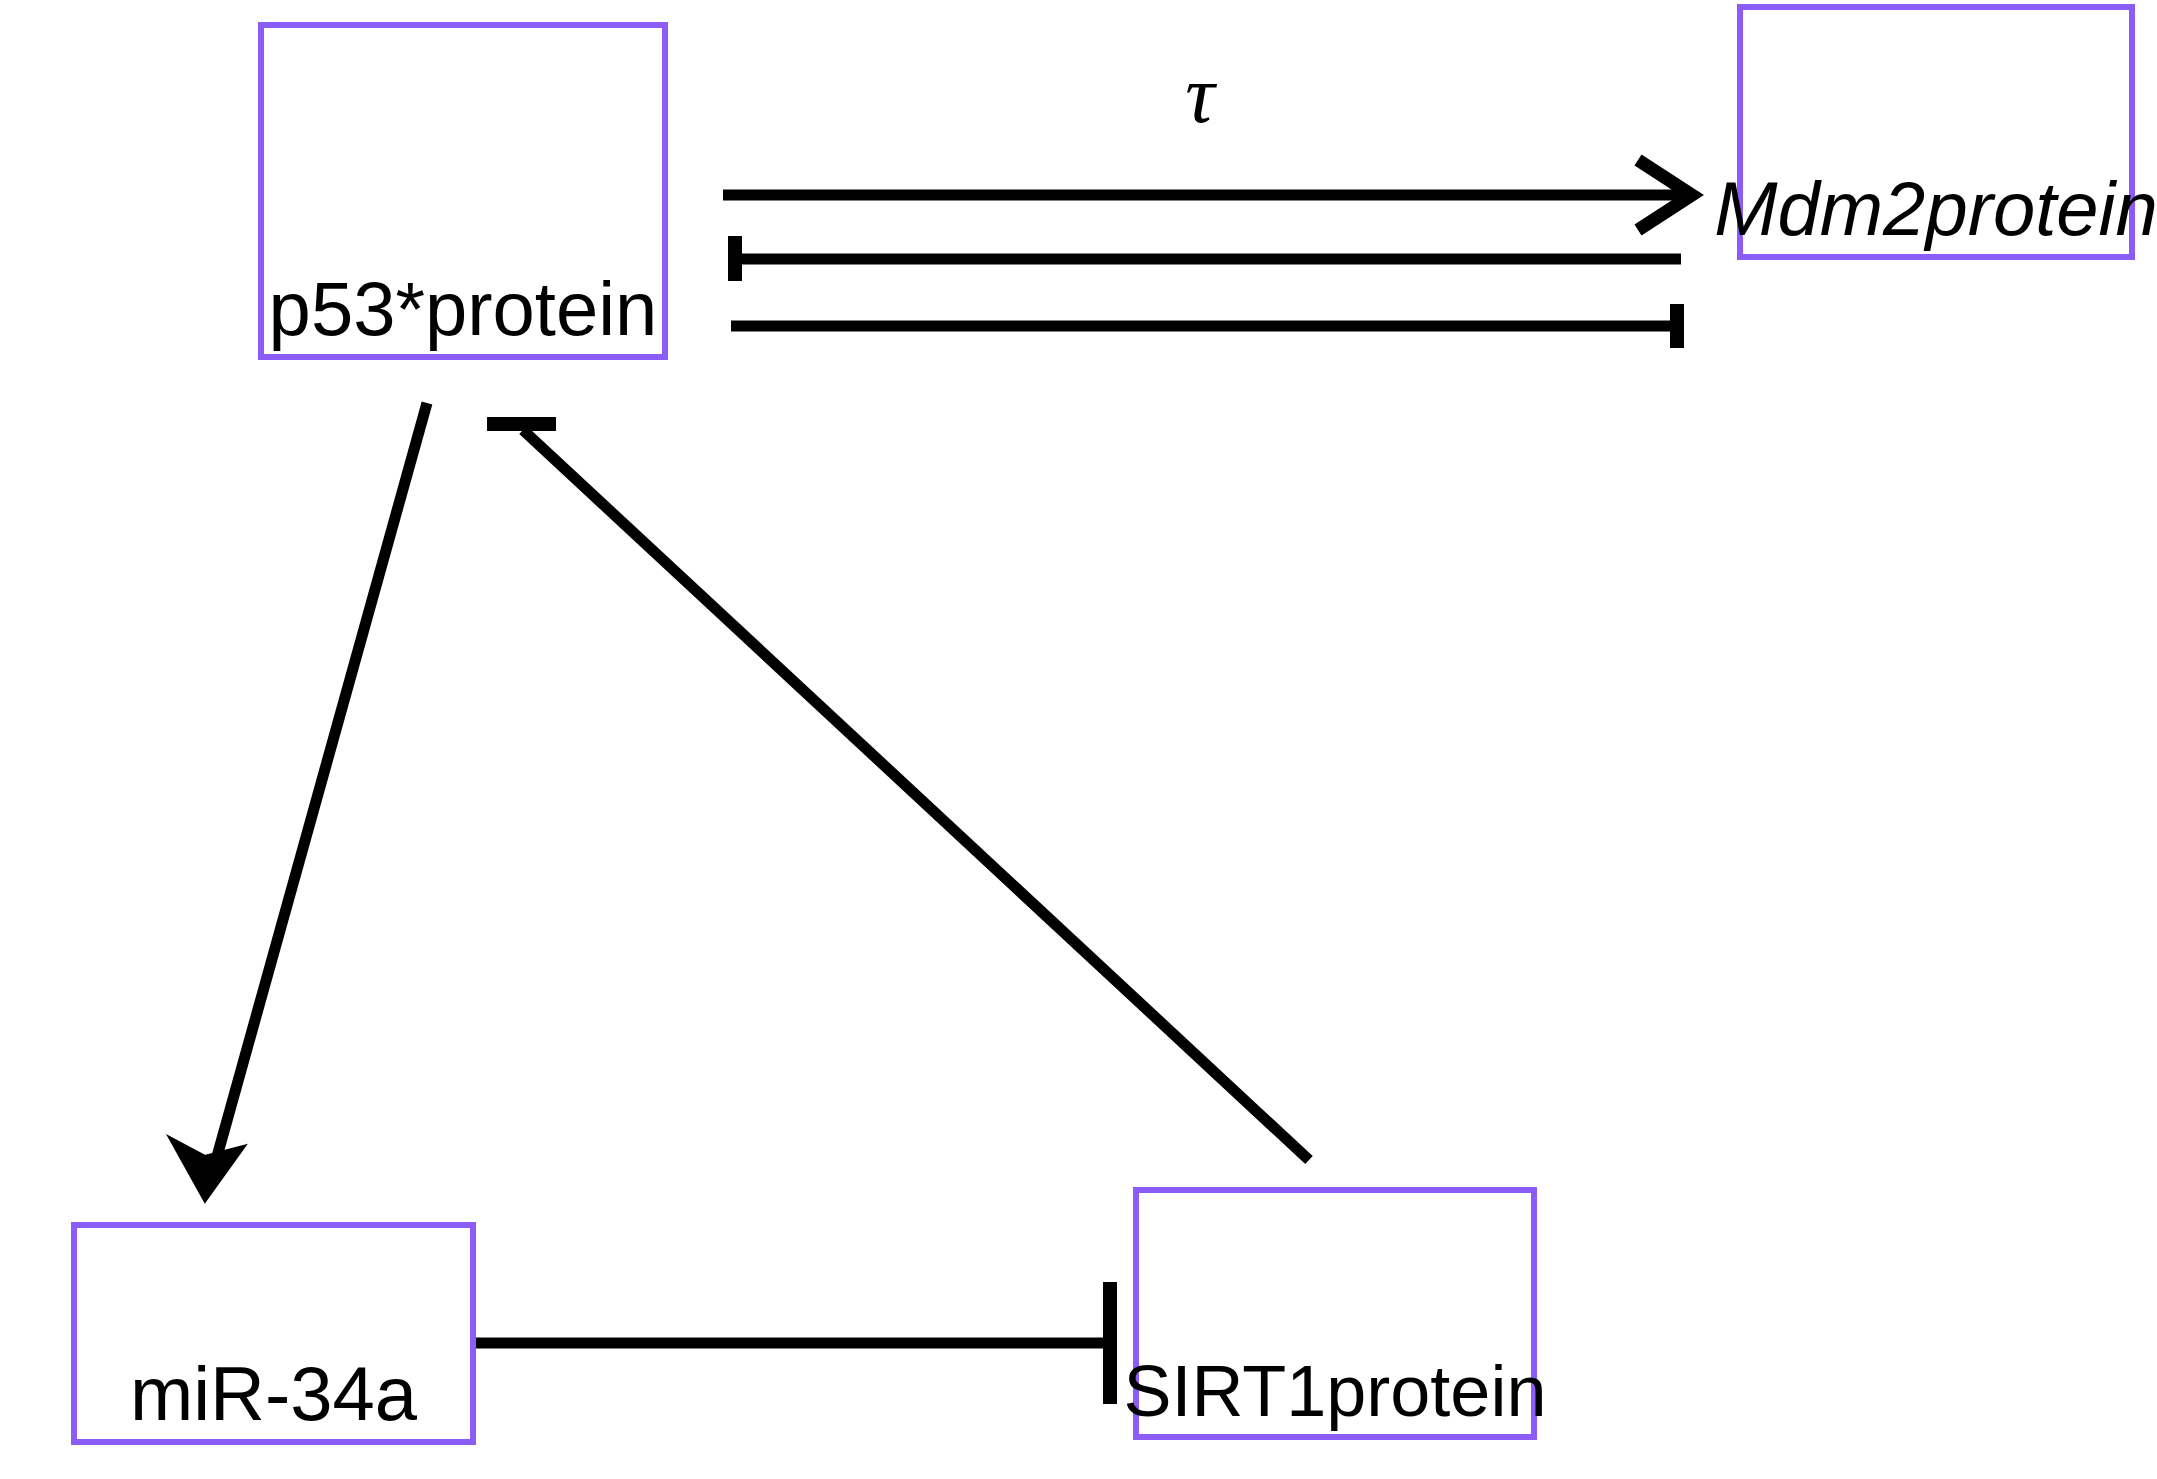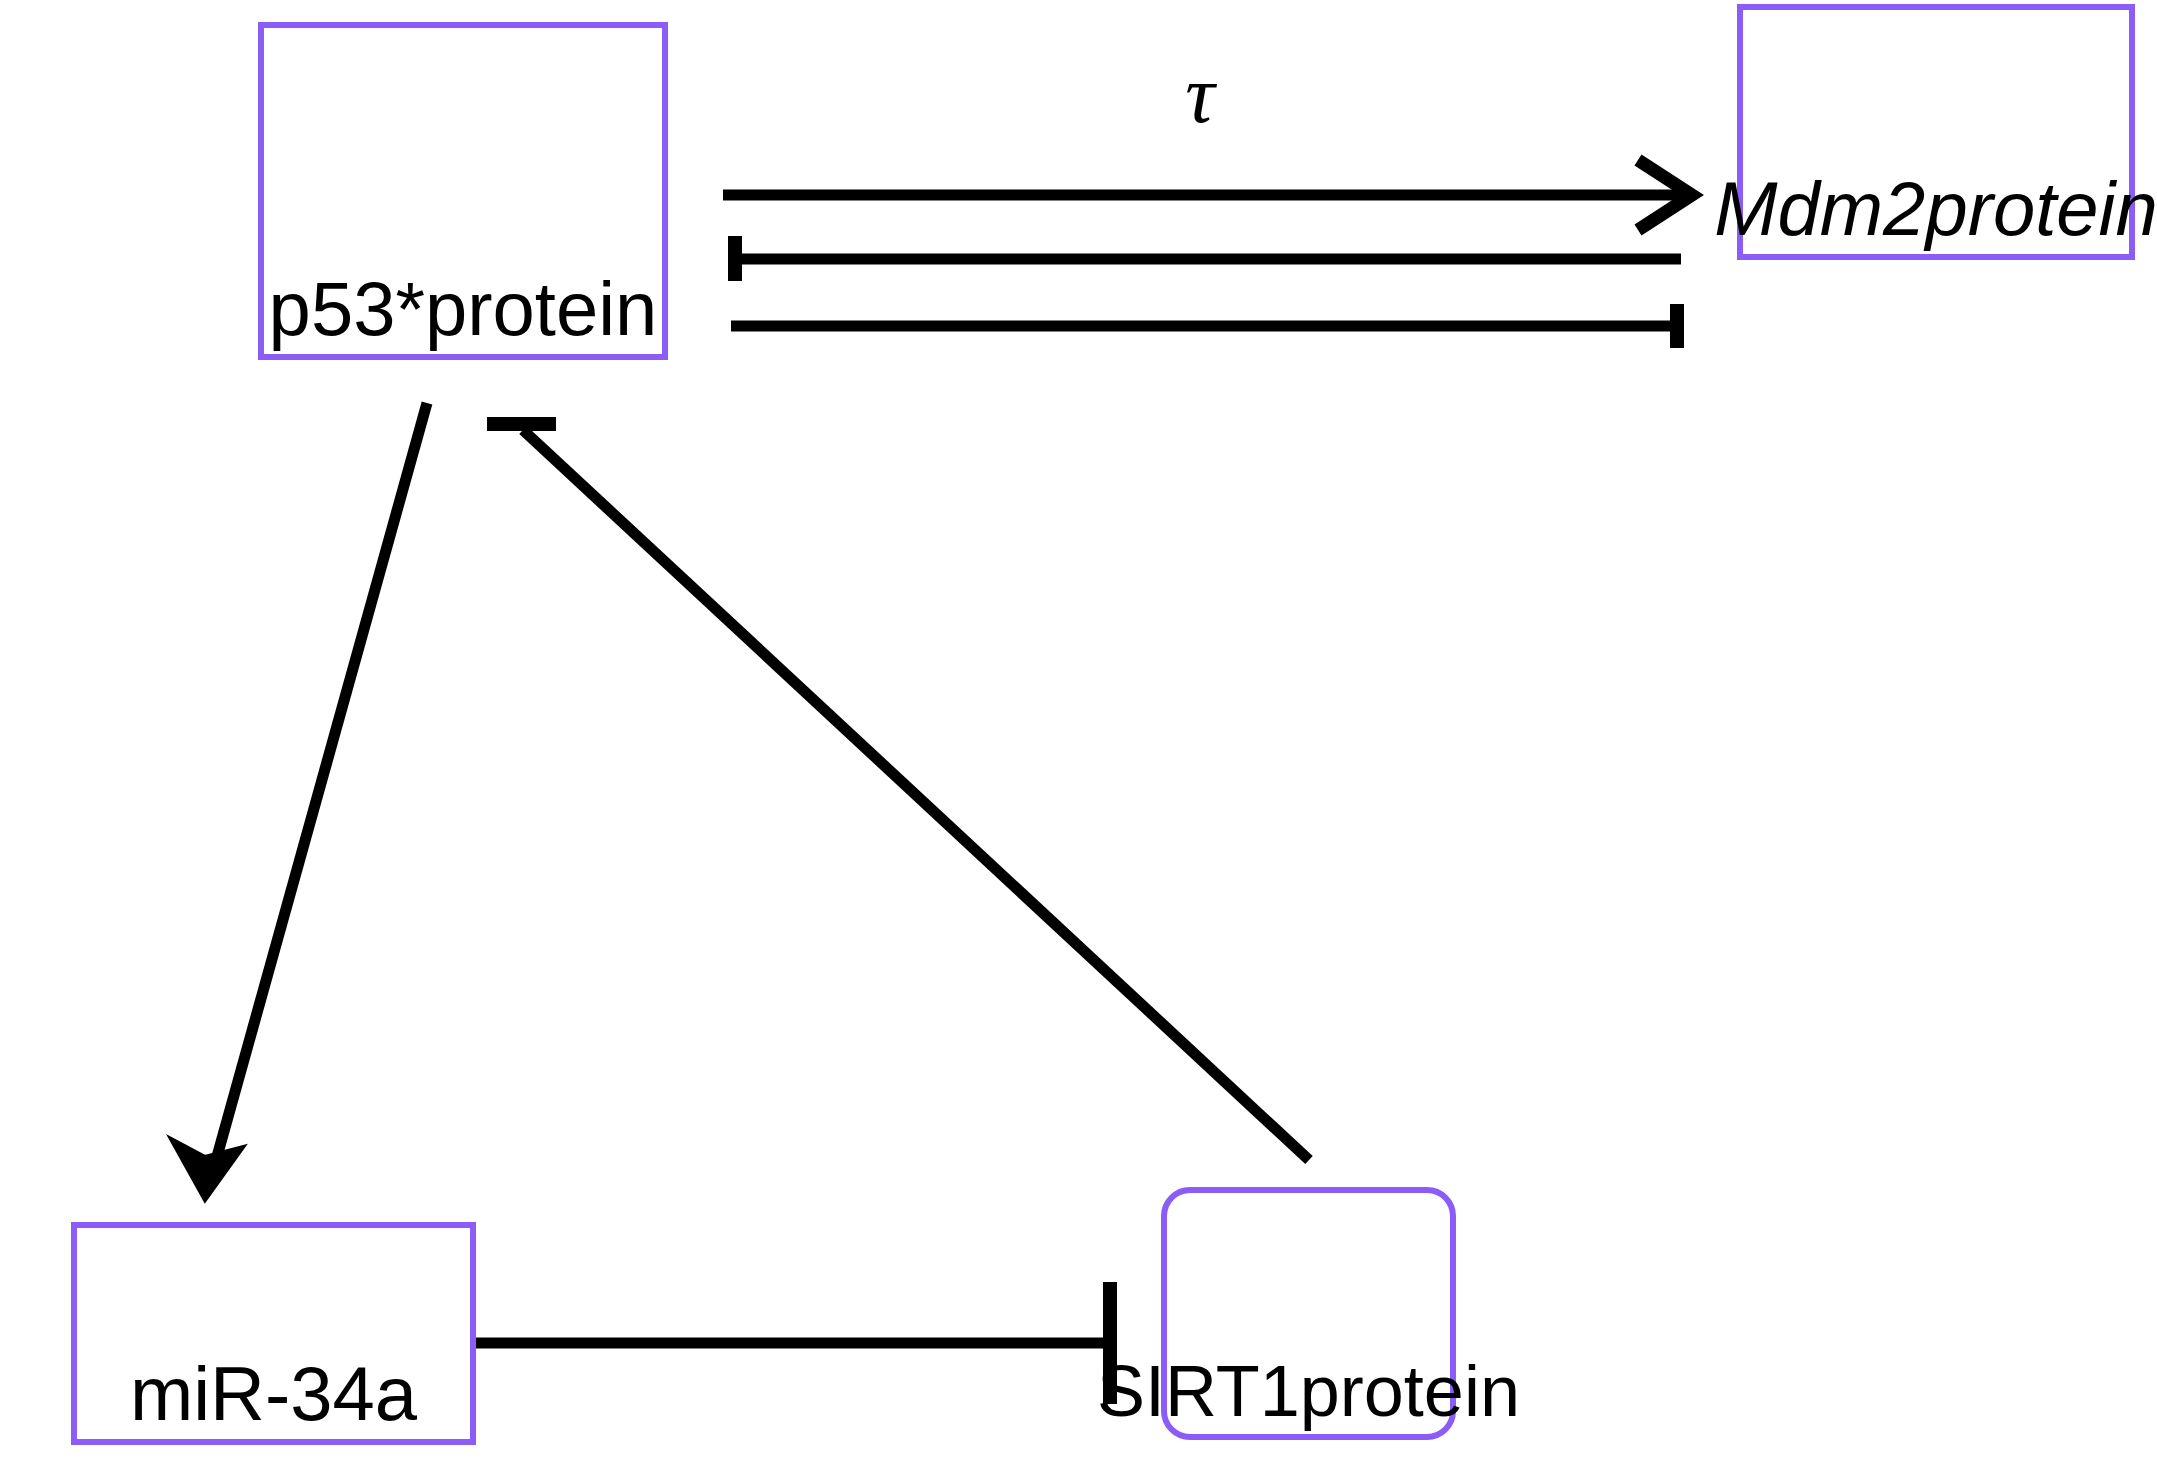--- a/index.html
+++ b/index.html
@@ -49,23 +49,22 @@
     left: 1737px; top: 4px; width: 398px; height: 256px;
     font-size: 76px;
     font-style: italic;
   }
   #node-mir34a {
     left: 23px; top: 1222px; width: 405px; height: 223px;
     font-size: 76px;
     margin-left: 48px;
   }
   #node-sirt1 {
-    left: 1161px; top: 1187px; width: 295px; height: 253px;
+    left: 1133px; top: 1187px; width: 404px; height: 253px;
     font-size: 72px;
-    border-radius: 29px;
   }
   #tau-label {
     position: absolute;
     left: 1145px;
     top: 48px;
     width: 110px;
     text-align: center;
     font-family: "Liberation Serif", serif;
     font-size: 82px;
     font-style: italic;

